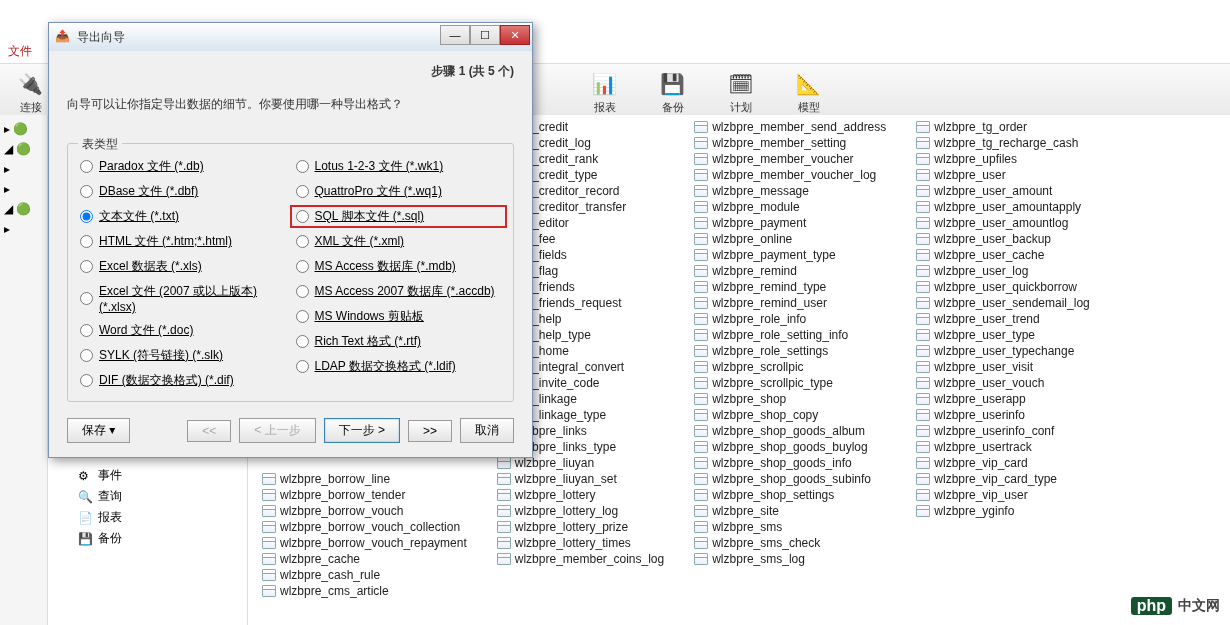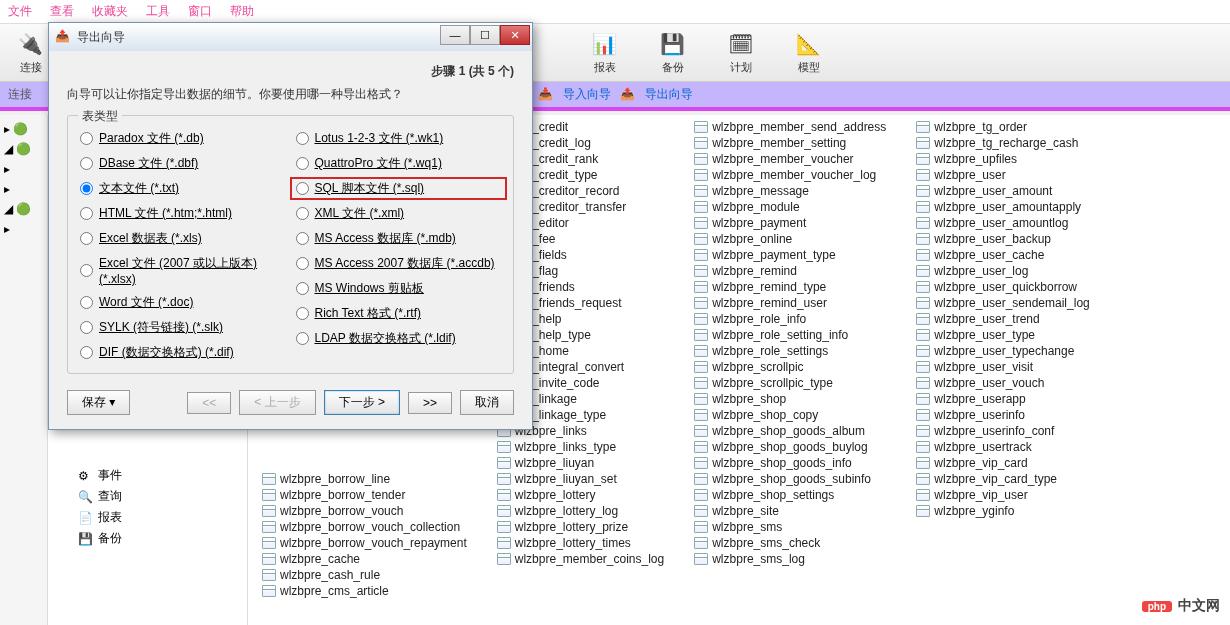--- a/index.html
+++ b/index.html
@@ -1,19 +1,19 @@
 <!DOCTYPE html>
 <html><head>
 <meta charset="utf-8">
 <style>
 * { margin: 0; padding: 0; box-sizing: border-box; font-family: "Microsoft YaHei", "SimSun", Arial, sans-serif; font-size: 12px; }
 body { background: #f0f0f0; width: 1230px; height: 625px; overflow: hidden; position: relative; }
 
 .menubar { background: #fff; border-bottom: 1px solid #ddd; padding: 3px 8px; display: flex; gap: 18px; }
-.menubar span { color: #ec4899; cursor: default; }
+.menubar span { color: #b91c1c; cursor: default; margin-top: 40px; }
 
 .toolbar { background: linear-gradient(#fafafa,#e8e8e8); border-bottom: 1px solid #ccc; padding: 6px 10px; display: flex; gap: 26px; align-items: flex-start; }
 .tool-item { display: flex; flex-direction: column; align-items: center; gap: 2px; min-width: 42px; }
 .tool-item .ico { width: 28px; height: 28px; display:flex; align-items:center; justify-content:center; font-size:20px; }
 .tool-item .lbl { font-size: 11px; color: #333; }
 
 .subbar { background: #c4b5fd; border-bottom: 4px solid #d946ef; padding: 4px 8px; color: #555; }
 .subbar a { color: #0066cc; margin: 0 6px; cursor: pointer; }
 
 .content { display: flex; position: absolute; top: 115px; left: 0; right: 0; bottom: 0; background:#fff; }
@@ -31,41 +31,41 @@
 
 
 .modal { position: absolute; left: 48px; top: 22px; width: 485px; background: #f0f0f0; border: 1px solid #7a93b5; box-shadow: 3px 3px 10px rgba(0,0,0,0.4); z-index: 100; }
 .titlebar { background: linear-gradient(#fff,#d8e4f0); height: 28px; display:flex; align-items:center; padding: 0 0 0 6px; }
 .titlebar .ticon2 { width:16px; height:16px; margin-right:6px; }
 .titlebar .ttitle { flex:1; color:#333; }
 .winbtns { display:flex; }
 .winbtn { width:30px; height:20px; margin-top:-4px; border:1px solid #999; background:linear-gradient(#f5f5f5,#ddd); display:flex; align-items:center; justify-content:center; font-size:11px; }
 .winbtn.close { background:linear-gradient(#e07878,#c43030); color:#fff; border-color:#a02020; margin-right:2px; }
 .dlg-body { padding: 12px 18px 14px 18px; }
-.step { text-align:right; font-weight:bold; color:#333; margin-bottom:6px; }
-.prompt { color:#333; margin-bottom: 12px; }
+.step { text-align:right; font-weight:bold; color:#333; margin-bottom:16px; }
+.prompt { color:#333; margin-bottom: 30px; }
 .group { border:1px solid #c8c8c8; border-radius:3px; padding: 14px 12px 12px 12px; position:relative;text-decoration:underline; }
 .group-label { position:absolute; top:-8px; left:10px; background:#f0f0f0; padding:0 4px; color:#333; }
 .radio-grid { display:flex; gap: 10px; }
 .radio-col { flex:1; display:flex; flex-direction:column; gap: 8px; }
 .radio-item { display:flex; align-items:center; gap:6px; }
 .radio-item input { margin:0; }
 .highlight { border:2px solid #d02727; padding: 1px 4px; margin:-3px -6px; }
 .dlg-foot { display:flex; gap:8px; justify-content:flex-end; margin-top:16px; align-items:center; }
 .dlg-foot button { padding: 3px 14px; background:linear-gradient(#fdfdfd,#e4e4e4); border:1px solid #9a9a9a; border-radius:0; }
 .dlg-foot button.primary { border:1px solid #3c7fb1; box-shadow: inset 0 0 2px #7ab8e0; }
 .dlg-foot button:disabled { color:#aaa; }
 .dlg-foot .save { margin-right:auto; }
 
 
 .icn { display:inline-block; }
 .obj-ico { width:14px; height:14px; display:inline-block; }
 
 .watermark { position:absolute; right:10px; bottom:10px; display:flex; align-items:center; gap:6px; }
-.watermark .plogo { background:#ef4444; color:#fff; font-weight:bold; padding:0 6px; border-radius:3px; font-size:10px; }
+.watermark .plogo { background:#14532d; color:#fff; font-weight:bold; padding:0 6px; border-radius:3px; font-size:16px; }
 .watermark .ptxt { font-size:14px; font-weight:bold; color:#444; }
 </style>
 </head>
 <body>
 
 <div class="menubar">
   <span>文件</span>
   <span>查看</span>
   <span>收藏夹</span>
   <span>工具</span>

